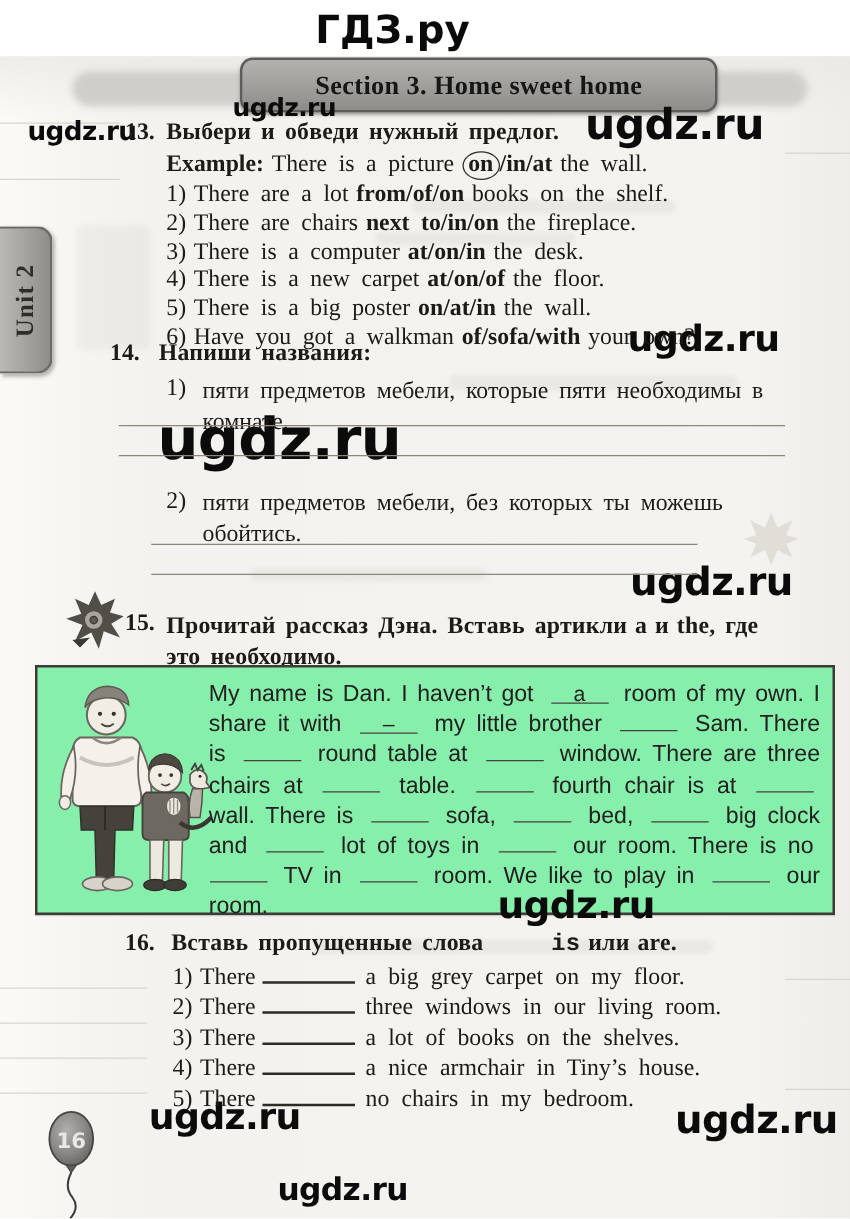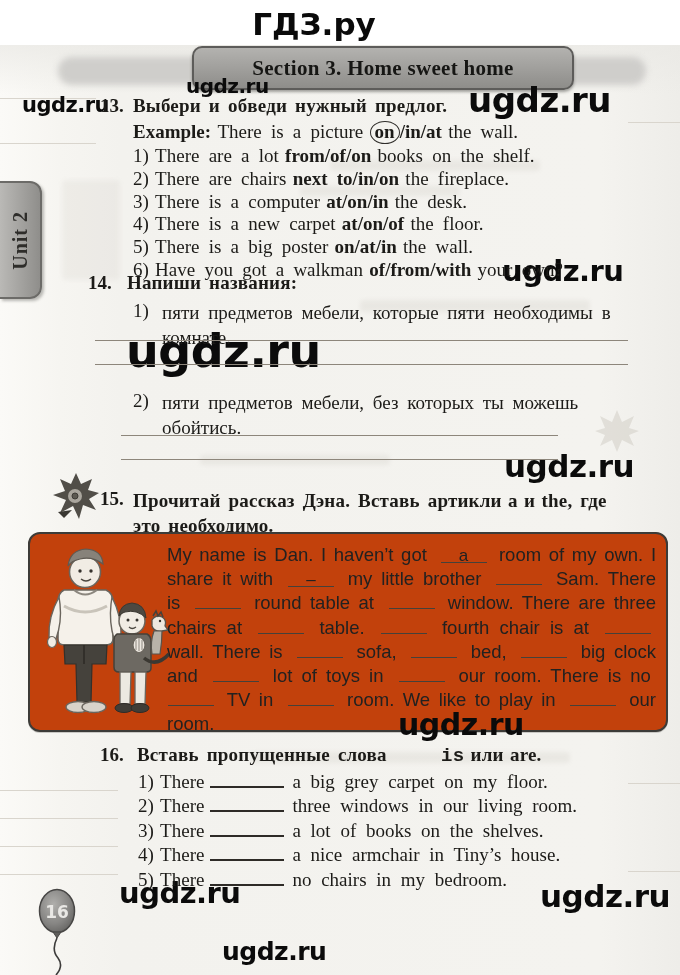--- a/index.html
+++ b/index.html
@@ -42,22 +42,22 @@
 
   .ex13-items{position:absolute;left:133px;top:145px;width:512px;}
   .ex13-row{height:22.8px;white-space:nowrap;font-size:19px;word-spacing:4.5px;}
 
   .hang-item{position:absolute;font-size:19px;word-spacing:4px;line-height:25px;}
   .hang-num{position:absolute;font-size:19px;}
 
   .blankline{position:absolute;border-bottom:1.4px solid #8d867b;}
 
   
-  .storybox{position:absolute;left:28px;top:532px;width:636px;height:196px;background:#c2410c;
-        border:2.5px solid #3c3b38;border-radius:12px;box-shadow:0 1px 0 #c9c8c4;}
+  .storybox{position:absolute;left:28px;top:532px;width:636px;height:196px;background:#86efac;
+        border:2.5px solid #3c3b38;border-radius:0;box-shadow:0 1px 0 #c9c8c4;}
   .story{position:absolute;left:137px;top:9px;width:489px;font-family:"Liberation Sans",sans-serif;
         font-size:18.5px;line-height:24.2px;text-align:justify;color:#222120;word-spacing:2px;}
   .seg{margin-right:.28em;}
   .sblank{display:inline-block;min-width:46px;height:15px;border-bottom:1.8px solid #45413a;
         text-align:center;font-size:17px;line-height:17px;margin:0 .28em 0 .05em;vertical-align:baseline;}
 
   
   .ex16-items{position:absolute;left:138px;top:771px;width:520px;}
   .ex16-row{height:24.4px;white-space:nowrap;font-size:19px;word-spacing:5px;}
   .blank16{display:inline-block;width:74px;height:13px;border-bottom:2px solid #2e2b27;margin:0 8px 0 6px;}
@@ -140,21 +140,21 @@
 
       <div class="ex13-row">
         <span class="sp">4)</span><span class="sp">There is a new carpet</span><b class="opt sp">at/on/of</b><span>the floor.</span>
       </div>
 
       <div class="ex13-row">
         <span class="sp">5)</span><span class="sp">There is a big poster</span><b class="opt sp">on/at/in</b><span>the wall.</span>
       </div>
 
       <div class="ex13-row">
-        <span class="sp">6)</span><span class="sp">Have you got a walkman</span><b class="opt sp">of/from/with</b><span>your own?</span>
+        <span class="sp">6)</span><span class="sp">Have you got a walkman</span><b class="opt sp">of/sofa/with</b><span>your own?</span>
       </div>
     </div>
 
   <span class="exnum" style="position:absolute;left:88px;top:272px;">14.</span>
   <span class="exhead" style="position:absolute;left:127px;top:272px;">Напиши названия:</span>
 
   <span class="hang-num" style="left:133px;top:300px;">1)</span>
   <div class="hang-item" style="left:162px;top:300px;width:470px;">пяти предметов мебели, которые пяти необходимы в комнате.</div>
 
   <div class="blankline" style="left:95px;top:340px;width:533px;"></div>

